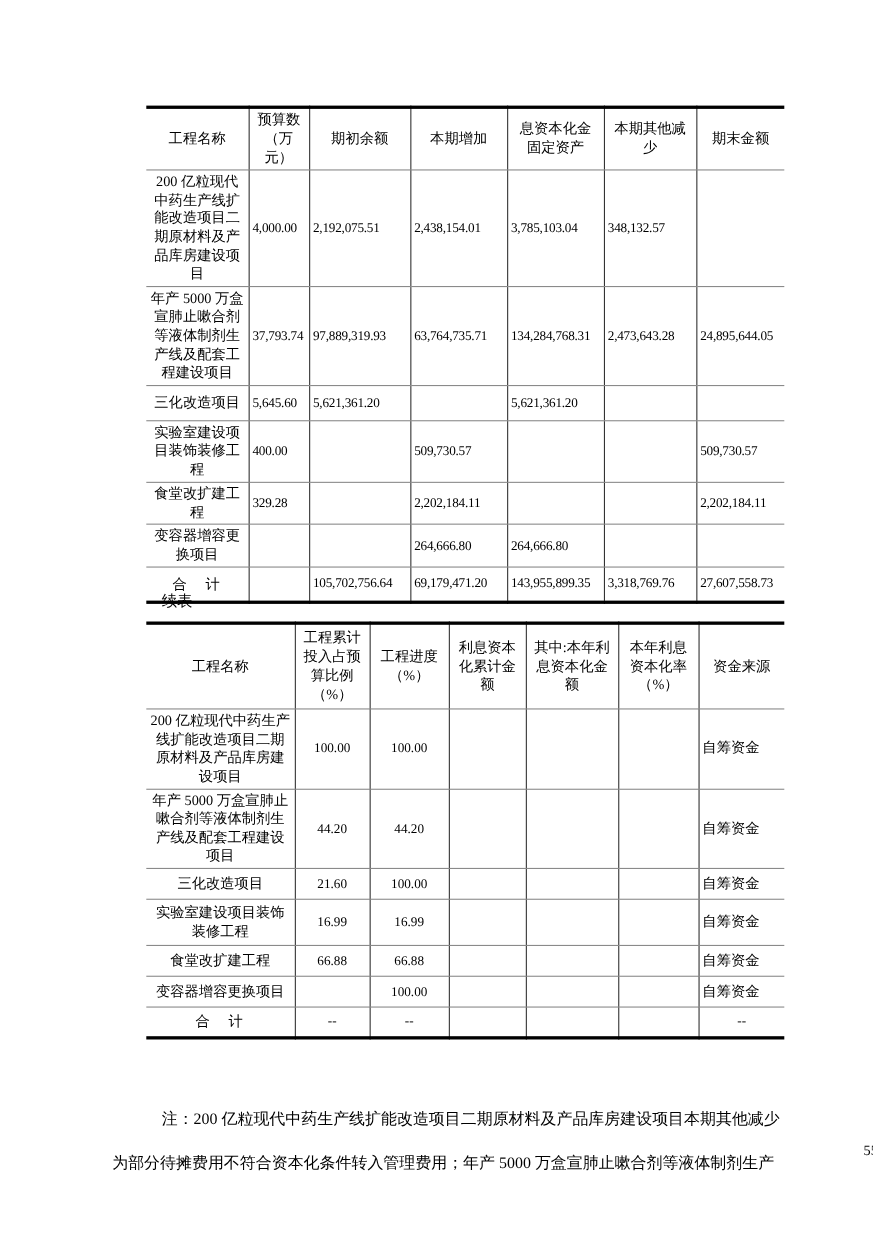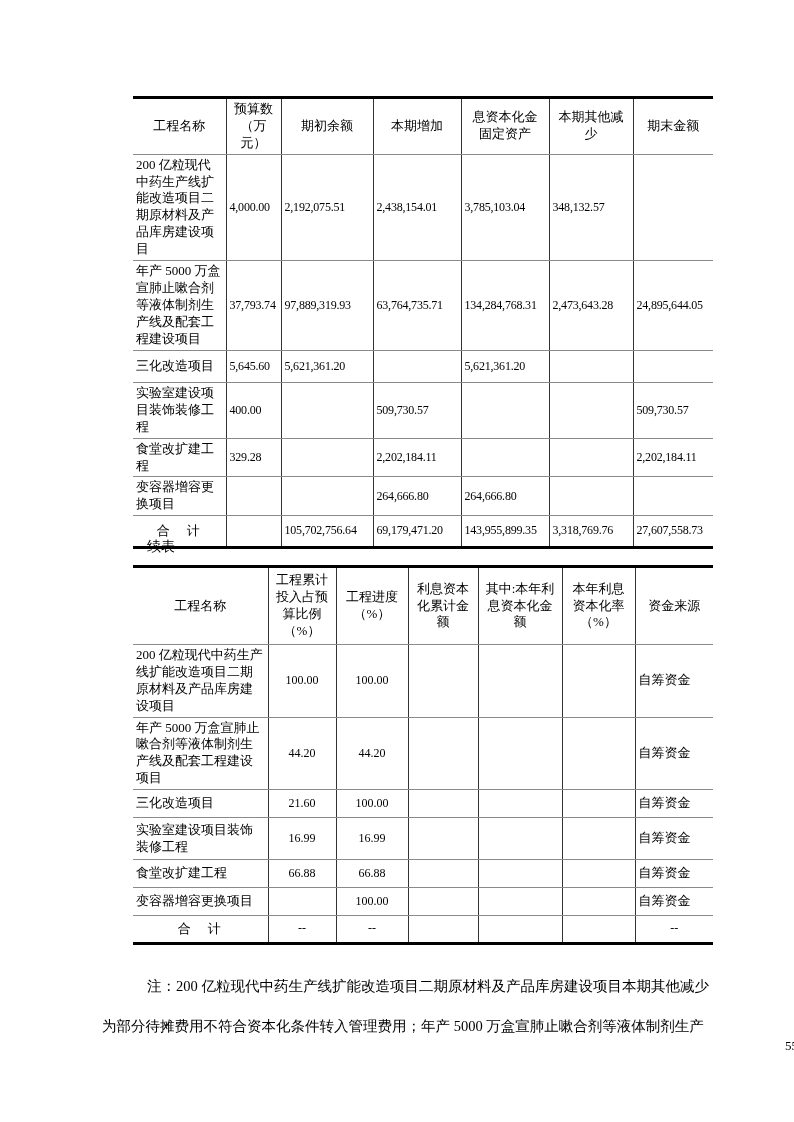--- a/index.html
+++ b/index.html
@@ -38,39 +38,39 @@
   }
   .tbl th:first-child, .tbl td:first-child { border-left:none;font-family:Liberation Serif, serif; }
   .tbl th:last-child,  .tbl td:last-child  { border-right:none; }
   .tbl thead th { border-top:none; }
   .tbl tr:last-child td { border-bottom:none; }
   .tbl th {
     font-weight:normal;
     text-align:center;
     white-space:pre-line;
   }
-  .name  { text-align:left; }
+  .name  { text-align:center; }
   .num   {
     text-align:left;
     font-size:12px;
     letter-spacing:-0.2px;
     padding-right:2px;
     padding-left:1px;
   }
   .ctr   { text-align:center; font-size:12px; }
   .ctr-cjk { text-align:left;margin-top:23px; }
   .total-name { text-align:center; letter-spacing:2px; }
   .continued-label {
     position:absolute;
     left:147px; top:538px;
     font-size:14px;
   }
   .note {
     position:absolute;
-    left:102px; top:966px;
+    left:102px; top:998px;
     width:613px;
     font-size:14.5px;
     line-height:40px;
     text-align:justify;
   }
   .note .first { text-indent:45px; }
   .page-number {
     position:absolute;
     left:4px; top:1038px;
     width:100%;

